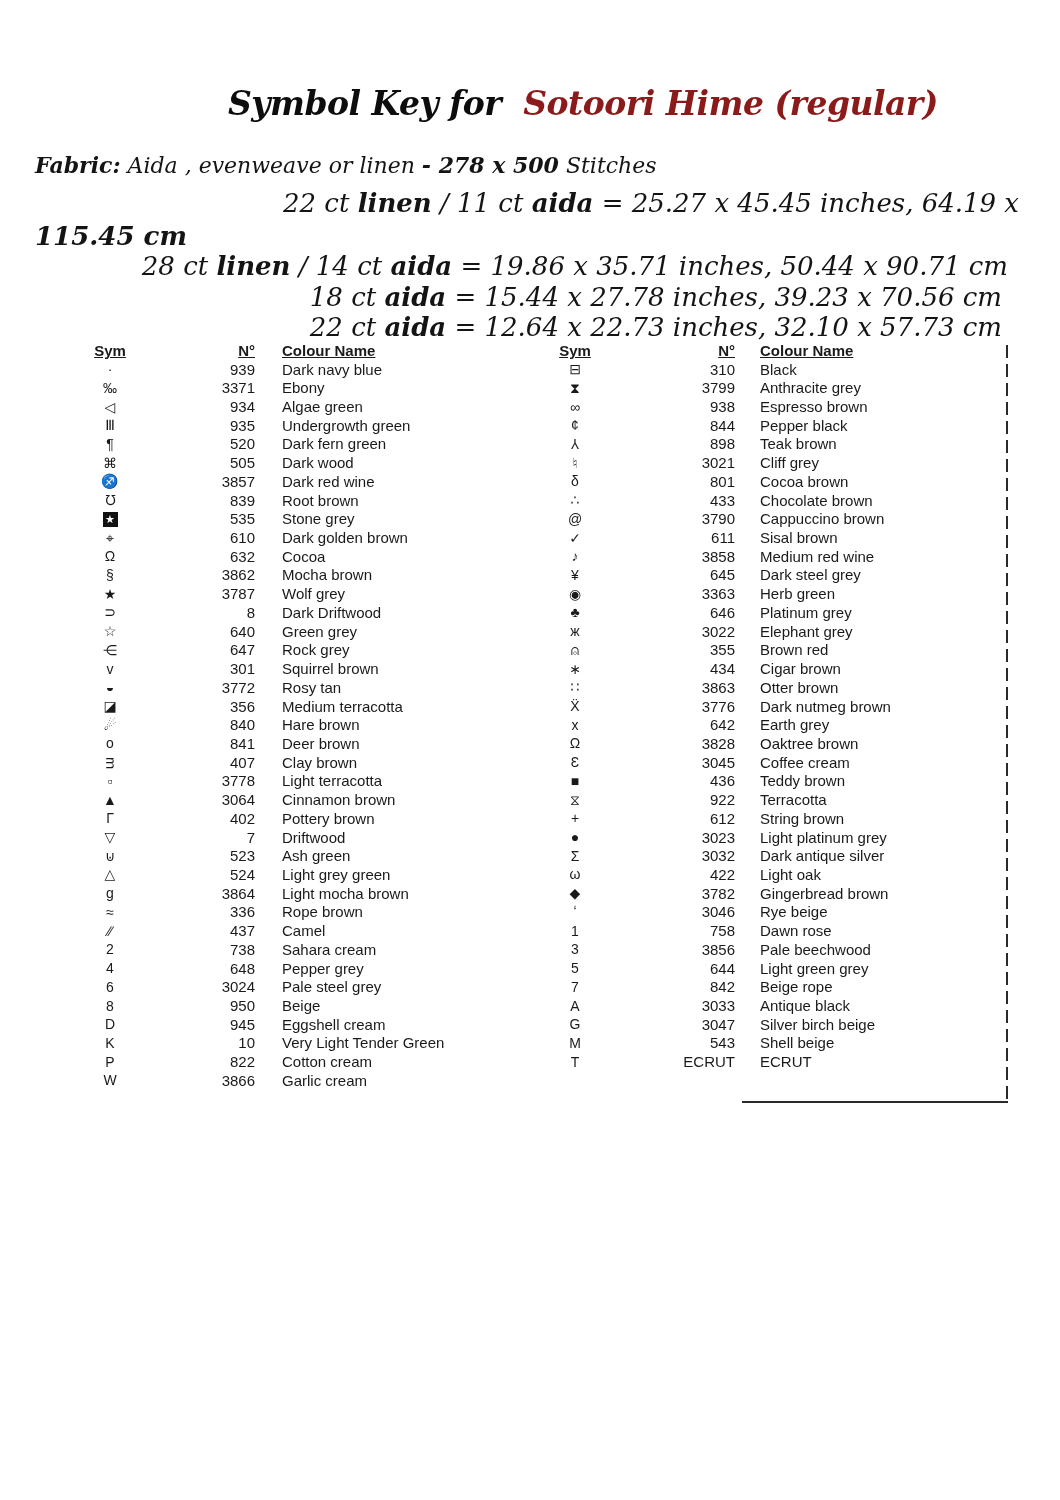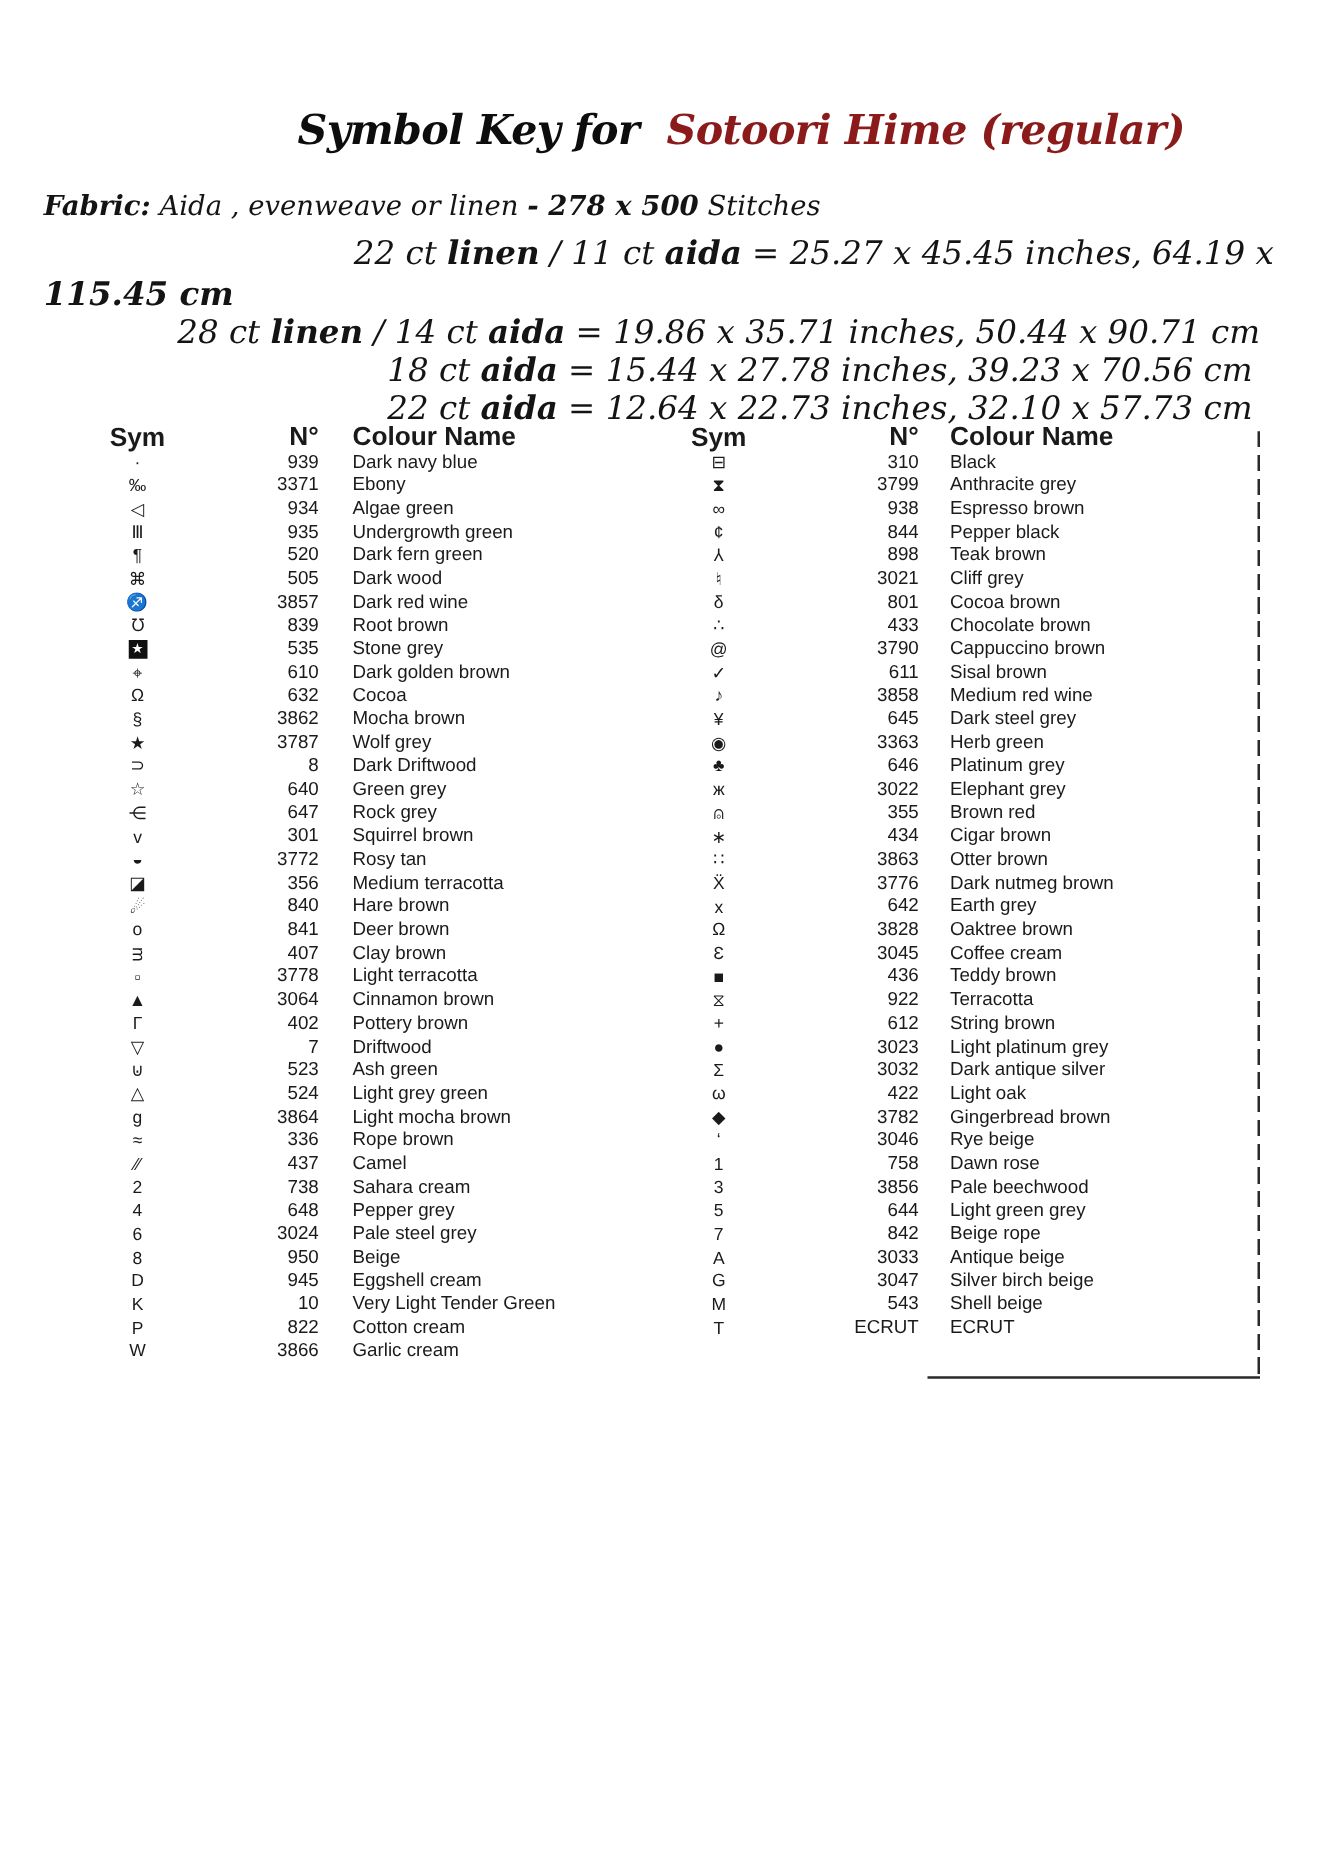--- a/index.html
+++ b/index.html
@@ -3,21 +3,21 @@
 <meta charset="utf-8">
 <style>
   html,body { margin:0; padding:0; }
   body {
     width:1060px; height:1500px; position:relative;
     background:#ffffff; overflow:hidden;
     font-family:"Liberation Sans", sans-serif; color:#1a1a1a;
   }
   
   .title {
-    position:absolute; top:84px; left:238px; white-space:nowrap;
+    position:absolute; top:84px; left:228px; white-space:nowrap;
     font-family:"DejaVu Serif", serif; font-style:italic; font-weight:bold;
     font-size:33px; letter-spacing:-0.5px; color:#0d0d0d;
   }
   .title .red { margin-left:22px; }
   
   .fab {
     position:absolute; white-space:nowrap; color:#141414;
     font-family:"DejaVu Serif", serif; font-style:italic; font-size:26px;
   }
   .fab .b { font-weight:bold; }
@@ -31,21 +31,21 @@
   .ktable { position:absolute; top:341px; }
   #ltable { left:80px; }
   #rtable { left:545px; }
   .trow { display:flex; align-items:center; height:18.72px; font-size:15px; }
   .c-sym  { width:60px;  text-align:center; font-size:14px; line-height:1; }
   .c-num  { width:115px; text-align:right; }
   .c-name { padding-left:27px; white-space:nowrap; }
   #rtable .c-num  { width:130px; }
   #rtable .c-name { padding-left:25px; }
   .hdr .c-sym, .hdr .c-num, .hdr .c-name {
-    font-weight:bold; font-size:21px;
+    font-weight:bold; text-decoration:underline; font-size:15px;
   }
   .glyph { display:inline-block; }
   .sym-inv {
     background:#111; color:#fff; width:15px; height:15px;
     line-height:15px; font-size:11px; text-align:center;
   }
   
   #vline {
     position:absolute; left:1006px; top:345px; width:2px; height:758px;
     background:repeating-linear-gradient(to bottom, #2a2a2a 0 13px, transparent 13px 19px);
@@ -444,21 +444,21 @@
         <span class="c-name">Light green grey</span>
       </div>
       <div class="trow">
         <span class="c-sym"><span class="glyph">7</span></span>
         <span class="c-num">842</span>
         <span class="c-name">Beige rope</span>
       </div>
       <div class="trow">
         <span class="c-sym"><span class="glyph">A</span></span>
         <span class="c-num">3033</span>
-        <span class="c-name">Antique beige</span>
+        <span class="c-name">Antique black</span>
       </div>
       <div class="trow">
         <span class="c-sym"><span class="glyph">G</span></span>
         <span class="c-num">3047</span>
         <span class="c-name">Silver birch beige</span>
       </div>
       <div class="trow">
         <span class="c-sym"><span class="glyph">M</span></span>
         <span class="c-num">543</span>
         <span class="c-name">Shell beige</span>

